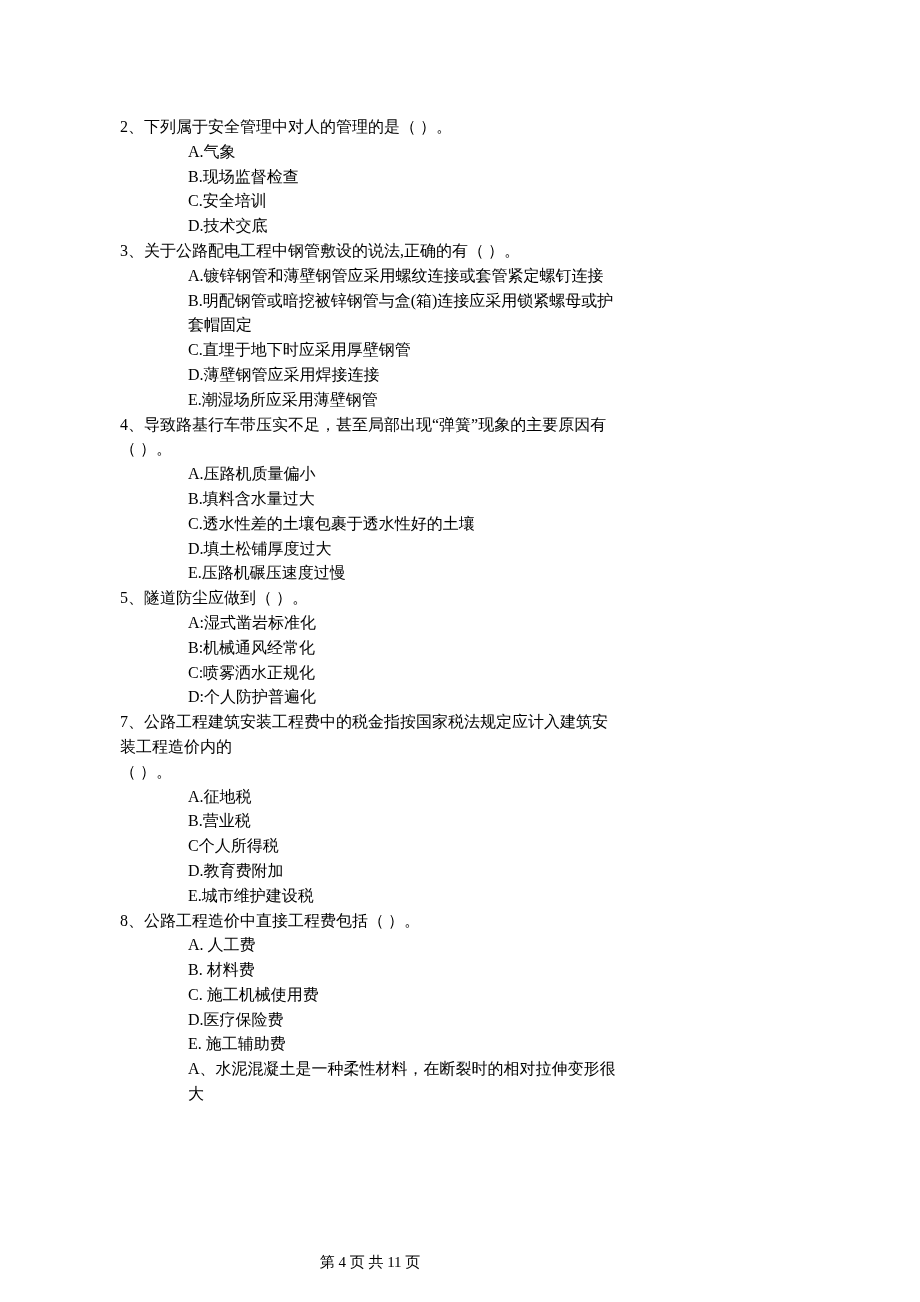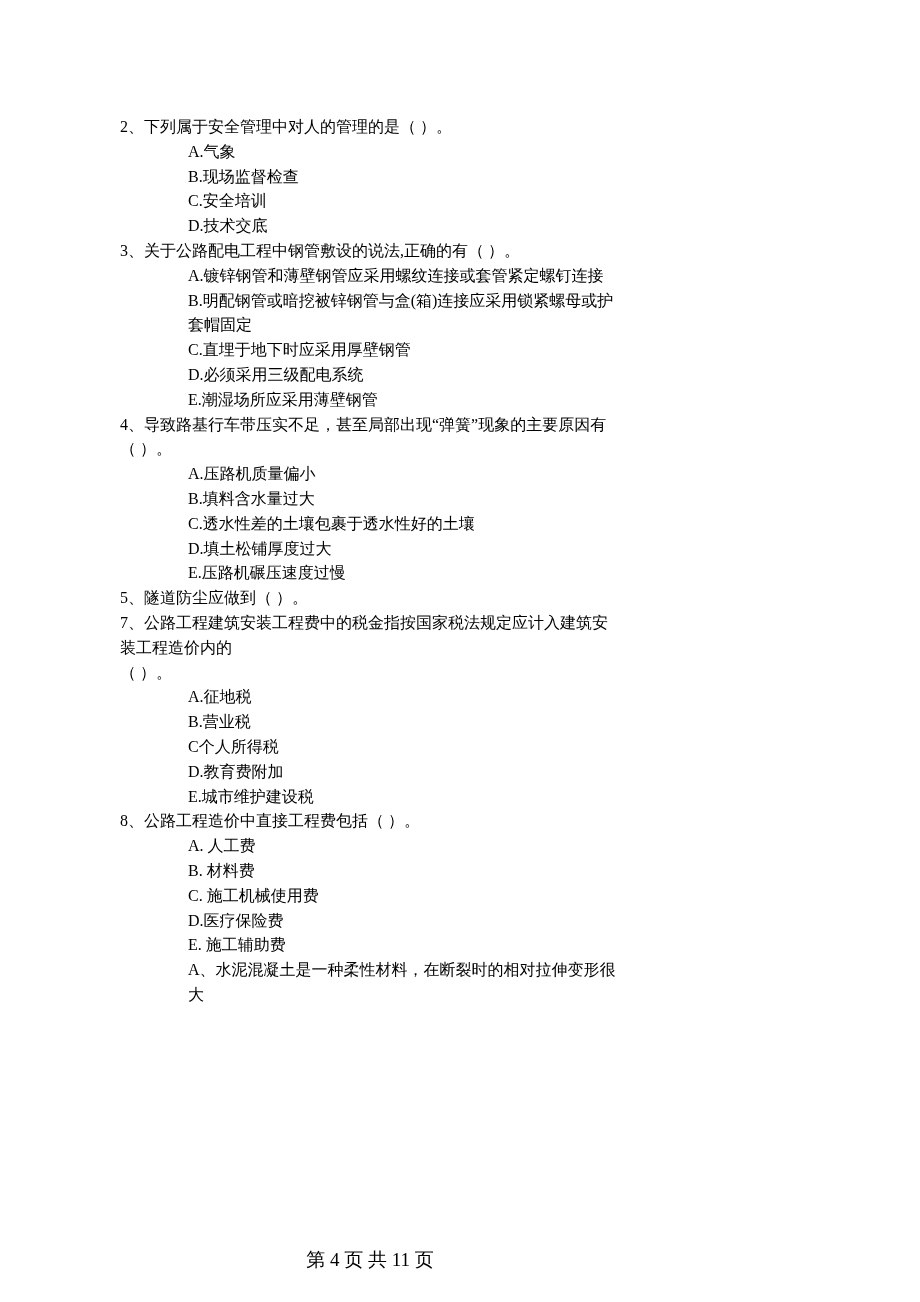--- a/index.html
+++ b/index.html
@@ -34,21 +34,21 @@
   }
   .cont-line {
     display: block;
   }
   .footer {
     position: absolute;
     bottom: 28px;
     left: 0;
     width: 100%;
     text-align: center;
-    font-size: 19px;
+    font-size: 15px;
   }
 </style>
 </head>
 <body>
 
 <div class="page">
 
   <div id="questions-container">
       <div class="question">
         <span class="stem"><span>2、</span><span>下列属于安全管理中对人的管理的是（    ）。</span></span>
@@ -58,36 +58,42 @@
           <span class="option">C.安全培训</span>
           <span class="option">D.技术交底</span>
         </div>
       </div>
       <div class="question">
         <span class="stem"><span>3、</span><span>关于公路配电工程中钢管敷设的说法,正确的有（    ）。</span></span>
         <div class="options">
           <span class="option">A.镀锌钢管和薄壁钢管应采用螺纹连接或套管紧定螺钉连接</span>
           <span class="option">B.明配钢管或暗挖被锌钢管与盒(箱)连接应采用锁紧螺母或护套帽固定</span>
           <span class="option">C.直埋于地下时应采用厚壁钢管</span>
-          <span class="option">D.必须采用三级配电系统</span>
+          <span class="option">D.薄壁钢管应采用焊接连接</span>
           <span class="option">E.潮湿场所应采用薄壁钢管</span>
         </div>
       </div>
       <div class="question">
         <span class="stem"><span>4、</span><span>导致路基行车带压实不足，甚至局部出现“弹簧”现象的主要原因有（    ）。</span></span>
         <div class="options">
           <span class="option">A.压路机质量偏小</span>
           <span class="option">B.填料含水量过大</span>
           <span class="option">C.透水性差的土壤包裹于透水性好的土壤</span>
           <span class="option">D.填土松铺厚度过大</span>
           <span class="option">E.压路机碾压速度过慢</span>
         </div>
       </div>
       <div class="question">
         <span class="stem"><span>5、</span><span>隧道防尘应做到（    ）。</span></span>
+        <div class="options">
+          <span class="option">A:湿式凿岩标准化</span>
+          <span class="option">B:机械通风经常化</span>
+          <span class="option">C:喷雾洒水正规化</span>
+          <span class="option">D:个人防护普遍化</span>
+        </div>
       </div>
       <div class="question">
         <span class="stem"><span>7、</span><span>公路工程建筑安装工程费中的税金指按国家税法规定应计入建筑安装工程造价内的</span></span>
         <span class="cont-line">（    ）。</span>
         <div class="options">
           <span class="option">A.征地税</span>
           <span class="option">B.营业税</span>
           <span class="option">C个人所得税</span>
           <span class="option">D.教育费附加</span>
           <span class="option">E.城市维护建设税</span>

